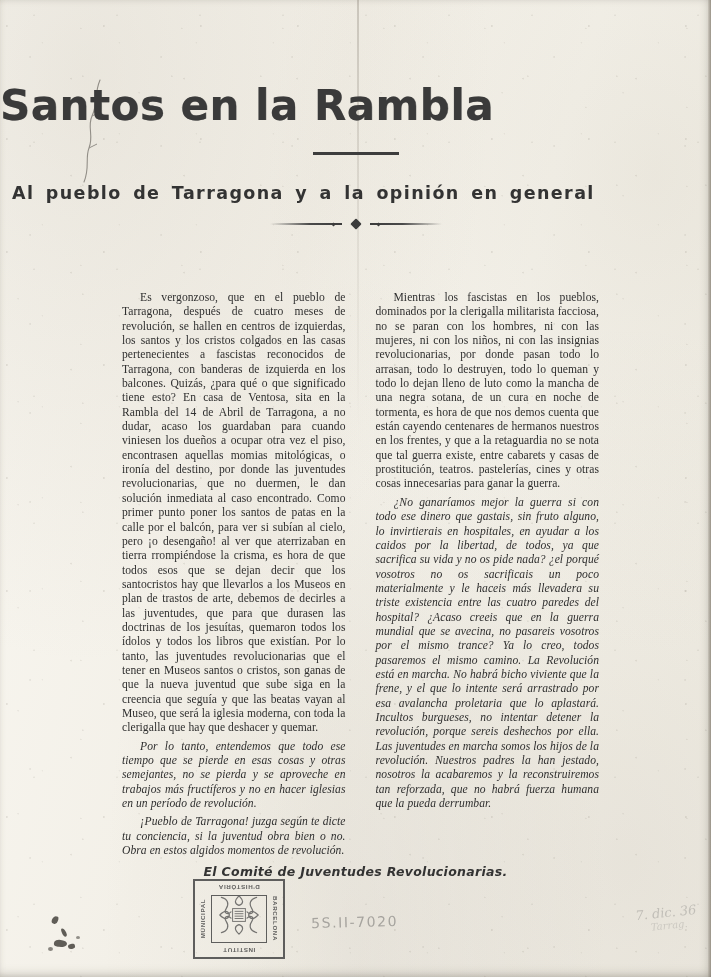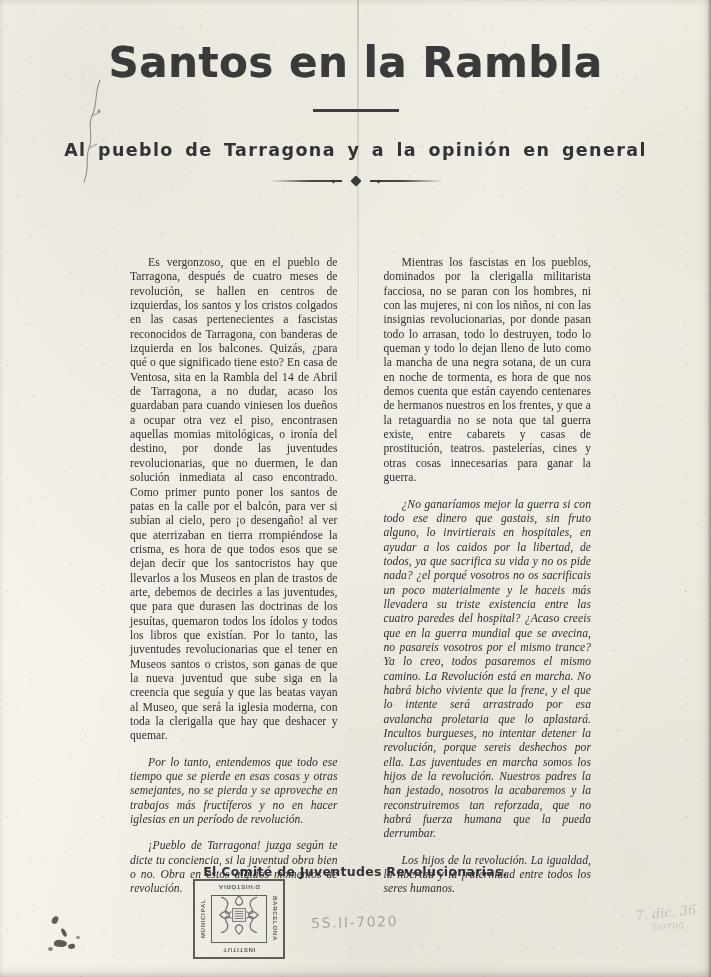--- a/index.html
+++ b/index.html
@@ -75,22 +75,22 @@
     width: 2px; height: 430px;
     background: linear-gradient(to bottom, rgba(120,112,100,0.30), rgba(120,112,100,0.12) 55%, rgba(120,112,100,0));
     z-index: 3;
     pointer-events: none;
   }
 
   
   .masthead {
     position: relative;
     z-index: 5;
-    padding-top: 38px;
-    text-align: center;
+    padding-top: 81px;
+    text-align: left;
   }
   .doc-title {
     font-family: "DejaVu Sans", "Liberation Sans", sans-serif;
     font-weight: 700;
     font-size: 42px;
     letter-spacing: 0.5px;
     color: #3a3a3a;
     margin: 0;
     text-shadow: 0.4px 0.4px 0 rgba(60,60,60,0.45), -0.3px 0 0 rgba(80,80,80,0.25);
   }
@@ -152,38 +152,39 @@
     z-index: 5;
     display: flex;
     gap: 22px;
     margin: 58px 108px 0 118px;
   }
   .col {
     flex: 1 1 0;
     min-width: 0;
   }
   .col p {
-    margin: 12px;
+    margin: 4px;
     text-align: justify;
     text-indent: 18px;
     font-size: 11.6px;
     line-height: 14.35px;
     letter-spacing: 0.05px;
     color: #2f2f2f;
     -webkit-font-smoothing: none;
   }
   .col p + p { margin-top: 0; font-style: italic; }
 
   
   .signature {
     position: absolute;
     left: 0; right: 0;
     top: 862px;
     z-index: 5;
     text-align: center;
+    font-style: italic;
   }
   .signature span {
     font-family: "DejaVu Sans", "Liberation Sans", sans-serif;
     font-weight: 700;
     font-size: 12.5px;
     letter-spacing: 0.3px;
     color: #333;
   }
 
   
@@ -334,21 +335,20 @@
 
   <main class="body-wrap">
     <div class="col">
       <p>Es vergonzoso, que en el pueblo de Tarragona, después de cuatro meses de revolución, se hallen en centros de izquierdas, los santos y los cristos colgados en las casas pertenecientes a fascistas reconocidos de Tarragona, con banderas de izquierda en los balcones. Quizás, ¿para qué o que significado tiene esto? En casa de Ventosa, sita en la Rambla del 14 de Abril de Tarragona, a no dudar, acaso los guardaban para cuando viniesen los dueños a ocupar otra vez el piso, encontrasen aquellas momias mitológicas, o ironía del destino, por donde las juventudes revolucionarias, que no duermen, le dan solución inmediata al caso encontrado. Como primer punto poner los santos de patas en la calle por el balcón, para ver si subían al cielo, pero ¡o desengaño! al ver que aterrizaban en tierra rrompiéndose la crisma, es hora de que todos esos que se dejan decir que los santocristos hay que llevarlos a los Museos en plan de trastos de arte, debemos de decirles a las juventudes, que para que durasen las doctrinas de los jesuítas, quemaron todos los ídolos y todos los libros que existían. Por lo tanto, las juventudes revolucionarias que el tener en Museos santos o cristos, son ganas de que la nueva juventud que sube siga en la creencia que seguía y que las beatas vayan al Museo, que será la iglesia moderna, con toda la clerigalla que hay que deshacer y quemar.</p>
       <p>Por lo tanto, entendemos que todo ese tiempo que se pierde en esas cosas y otras semejantes, no se pierda y se aproveche en trabajos más fructíferos y no en hacer iglesias en un período de revolución.</p>
       <p>¡Pueblo de Tarragona! juzga según te dicte tu conciencia, si la juventud obra bien o no. Obra en estos algidos momentos de revolución.</p>
     </div>
     <div class="col">
       <p>Mientras los fascistas en los pueblos, dominados por la clerigalla militarista facciosa, no se paran con los hombres, ni con las mujeres, ni con los niños, ni con las insignias revolucionarias, por donde pasan todo lo arrasan, todo lo destruyen, todo lo queman y todo lo dejan lleno de luto como la mancha de una negra sotana, de un cura en noche de tormenta, es hora de que nos demos cuenta que están cayendo centenares de hermanos nuestros en los frentes, y que a la retaguardia no se nota que tal guerra existe, entre cabarets y casas de prostitución, teatros. pastelerías, cines y otras cosas innecesarias para ganar la guerra.</p>
       <p>¿No ganaríamos mejor la guerra si con todo ese dinero que gastais, sin fruto alguno, lo invirtierais en hospitales, en ayudar a los caidos por la libertad, de todos, ya que sacrifica su vida y no os pide nada? ¿el porqué vosotros no os sacrificais un poco materialmente y le haceis más llevadera su triste existencia entre las cuatro paredes del hospital? ¿Acaso creeis que en la guerra mundial que se avecina, no pasareis vosotros por el mismo trance? Ya lo creo, todos pasaremos el mismo camino. La Revolución está en marcha. No habrá bicho viviente que la frene, y el que lo intente será arrastrado por esa avalancha proletaria que lo aplastará. Incultos burgueses, no intentar detener la revolución, porque sereis deshechos por ella. Las juventudes en marcha somos los hijos de la revolución. Nuestros padres la han jestado, nosotros la acabaremos y la reconstruiremos tan reforzada, que no habrá fuerza humana que la pueda derrumbar.</p>
-      <p>Los hijos de la revolución. La igualdad, la libertad y la fraternidad entre todos los seres humanos.</p>
     </div>
   </main>
 
   <div class="signature">
     <span>El Comité de Juventudes Revolucionarias.</span>
   </div>
 
   <div class="stamp">
     <div class="stamp-inner">
       <div class="stamp-top">INSTITUT</div>

